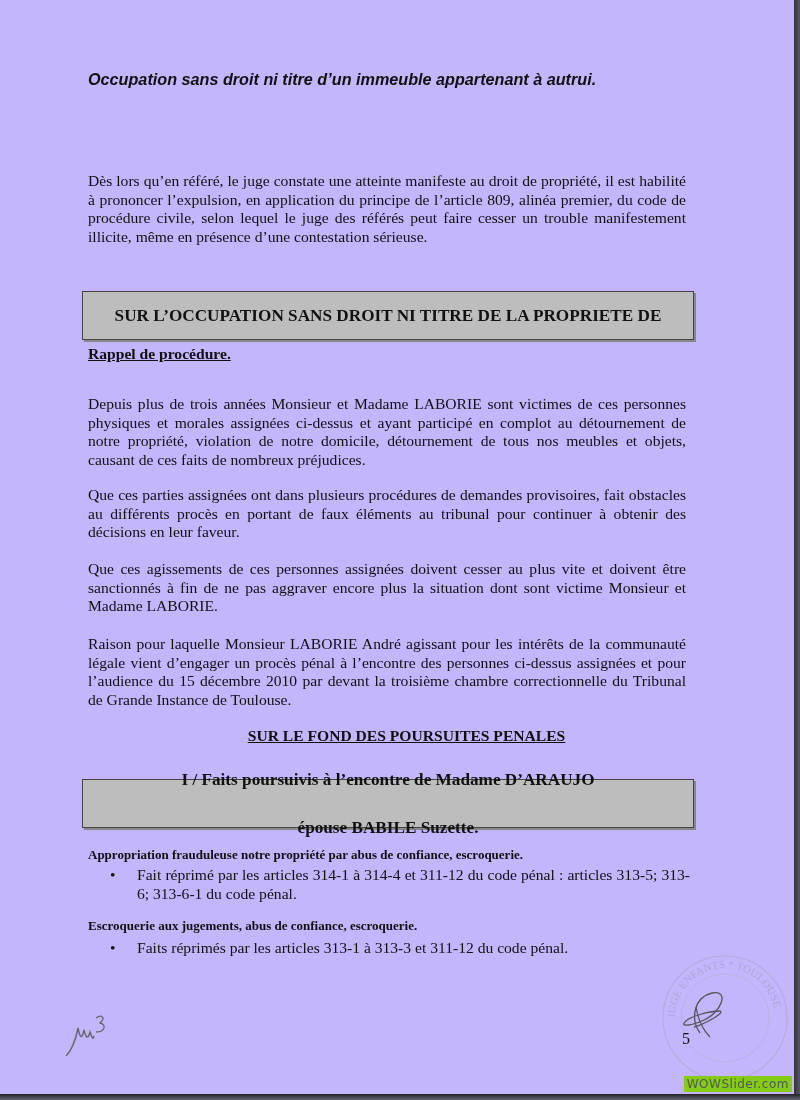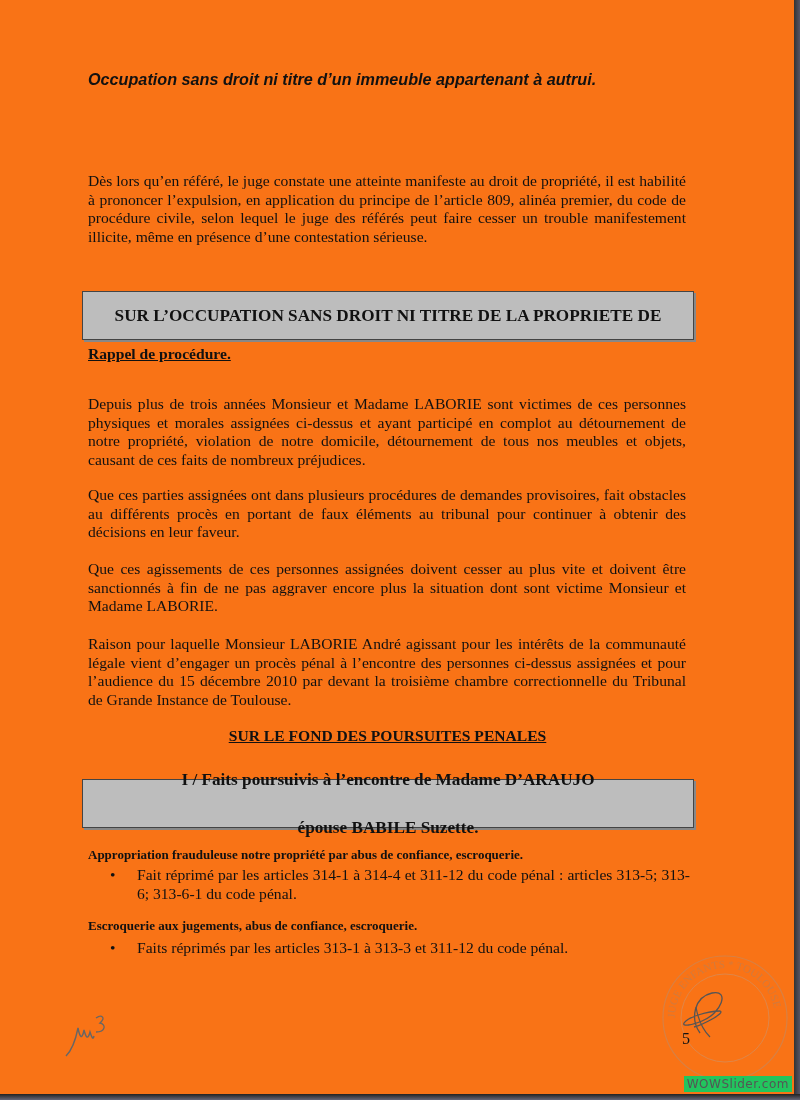--- a/index.html
+++ b/index.html
@@ -2,40 +2,40 @@
 <html><head>
 <meta charset="utf-8">
 <style>
   html, body { margin:0; padding:0; }
   body {
     width:800px; height:1100px; position:relative; overflow:hidden;
     background:#fdfdfd;
     font-family:"Liberation Serif", "DejaVu Serif", serif;
     color:#111;
   }
-  .page { position:absolute; left:0; top:0; width:794px; height:1094px; background:#f97316; }
+  .page { position:absolute; left:0; top:0; width:794px; height:1094px; background:#c4b5fd; }
   .edge-right { position:absolute; left:794px; top:0; width:6px; height:1100px; background:linear-gradient(to right,#333,#556); }
   .edge-bottom { position:absolute; left:0; top:1094px; width:800px; height:6px; background:linear-gradient(to bottom,#222,#667); }
   .block { position:absolute; left:88px; width:598px; }
   .just { text-align:justify; text-align-last:left; font-size:15.6px; line-height:18.6px; margin:0; }
   .h-italic { position:absolute; left:88px; top:70px; font-family:"Liberation Sans", sans-serif; font-weight:bold; font-style:italic; font-size:16.2px; margin:0; }
   .graybox {
     position:absolute; left:82px; width:610px; height:47px;
     background:#bdbdbd; border:1.5px solid #444; box-shadow: 2px 2px 0 #888;
     display:flex; flex-direction:column; justify-content:center; align-items:center;
     font-weight:bold; font-size:17.2px; line-height:21px; text-align:center;gap:27px;
   }
   .graybox span { display:block; }
   .u-head { font-weight:bold; text-decoration:underline; font-size:15.6px; margin:0; position:absolute; }
   .bold-line { font-weight:bold; font-size:13px; position:absolute; left:88px; margin:0; }
   .bullet { position:absolute; left:112px; width:578px; font-size:15.6px; line-height:19px; text-align:justify; text-align-last:left; }
   .bullet .dot { position:absolute; left:-2px; top:0; }
   .bullet .txt { display:block; padding-left:25px; }
   .pagenum { position:absolute; left:682px; top:1030px; font-size:16px; }
-  .watermark { position:absolute; right:8px; bottom:8px; font-family:"DejaVu Sans", sans-serif; font-size:12px; color:#555; background:#22c55e; padding:1px 3px; letter-spacing:0.5px; }
+  .watermark { position:absolute; right:8px; bottom:8px; font-family:"DejaVu Sans", sans-serif; font-size:12px; color:#555; background:#84cc16; padding:1px 3px; letter-spacing:0.5px; }
 </style>
 </head>
 <body>
 
 <div class="page">
 
   <p class="h-italic">Occupation sans droit ni titre d’un immeuble appartenant à autrui.</p>
 
 
   <div class="block" style="top:172px;">
@@ -57,21 +57,21 @@
   </div>
 
   <div class="block" style="top:560px;">
     <p class="just">Que ces agissements de ces personnes assignées doivent cesser au plus vite et doivent être sanctionnés à fin de ne pas aggraver encore plus la situation dont sont victime Monsieur et Madame LABORIE.</p>
   </div>
 
   <div class="block" style="top:635px;">
     <p class="just">Raison pour laquelle Monsieur LABORIE André agissant pour les intérêts de la communauté légale vient d’engager un procès pénal à l’encontre des personnes ci-dessus assignées et pour l’audience du 15 décembre 2010 par devant la troisième chambre correctionnelle du Tribunal de Grande Instance de Toulouse.</p>
   </div>
 
-  <p class="u-head" style="left:0; width:775px; text-align:center; top:727px;">SUR LE FOND DES POURSUITES PENALES</p>
+  <p class="u-head" style="left:0; width:775px; text-align:center; top:727px;padding-left:19px;">SUR LE FOND DES POURSUITES PENALES</p>
 
   <div class="graybox" style="top:779px;">
     <span>I / Faits poursuivis à l’encontre de Madame D’ARAUJO</span>
     <span>épouse BABILE Suzette.</span>
   </div>
 
   <p class="bold-line" style="top:847px;">Appropriation frauduleuse notre propriété par abus de confiance, escroquerie.</p>
   <div class="bullet" style="top:865px;">
     <span class="dot">•</span>
     <span class="txt">Fait réprimé par les articles 314-1 à 314-4 et 311-12 du code pénal : articles 313-5; 313-6; 313-6-1 du code pénal.</span>

